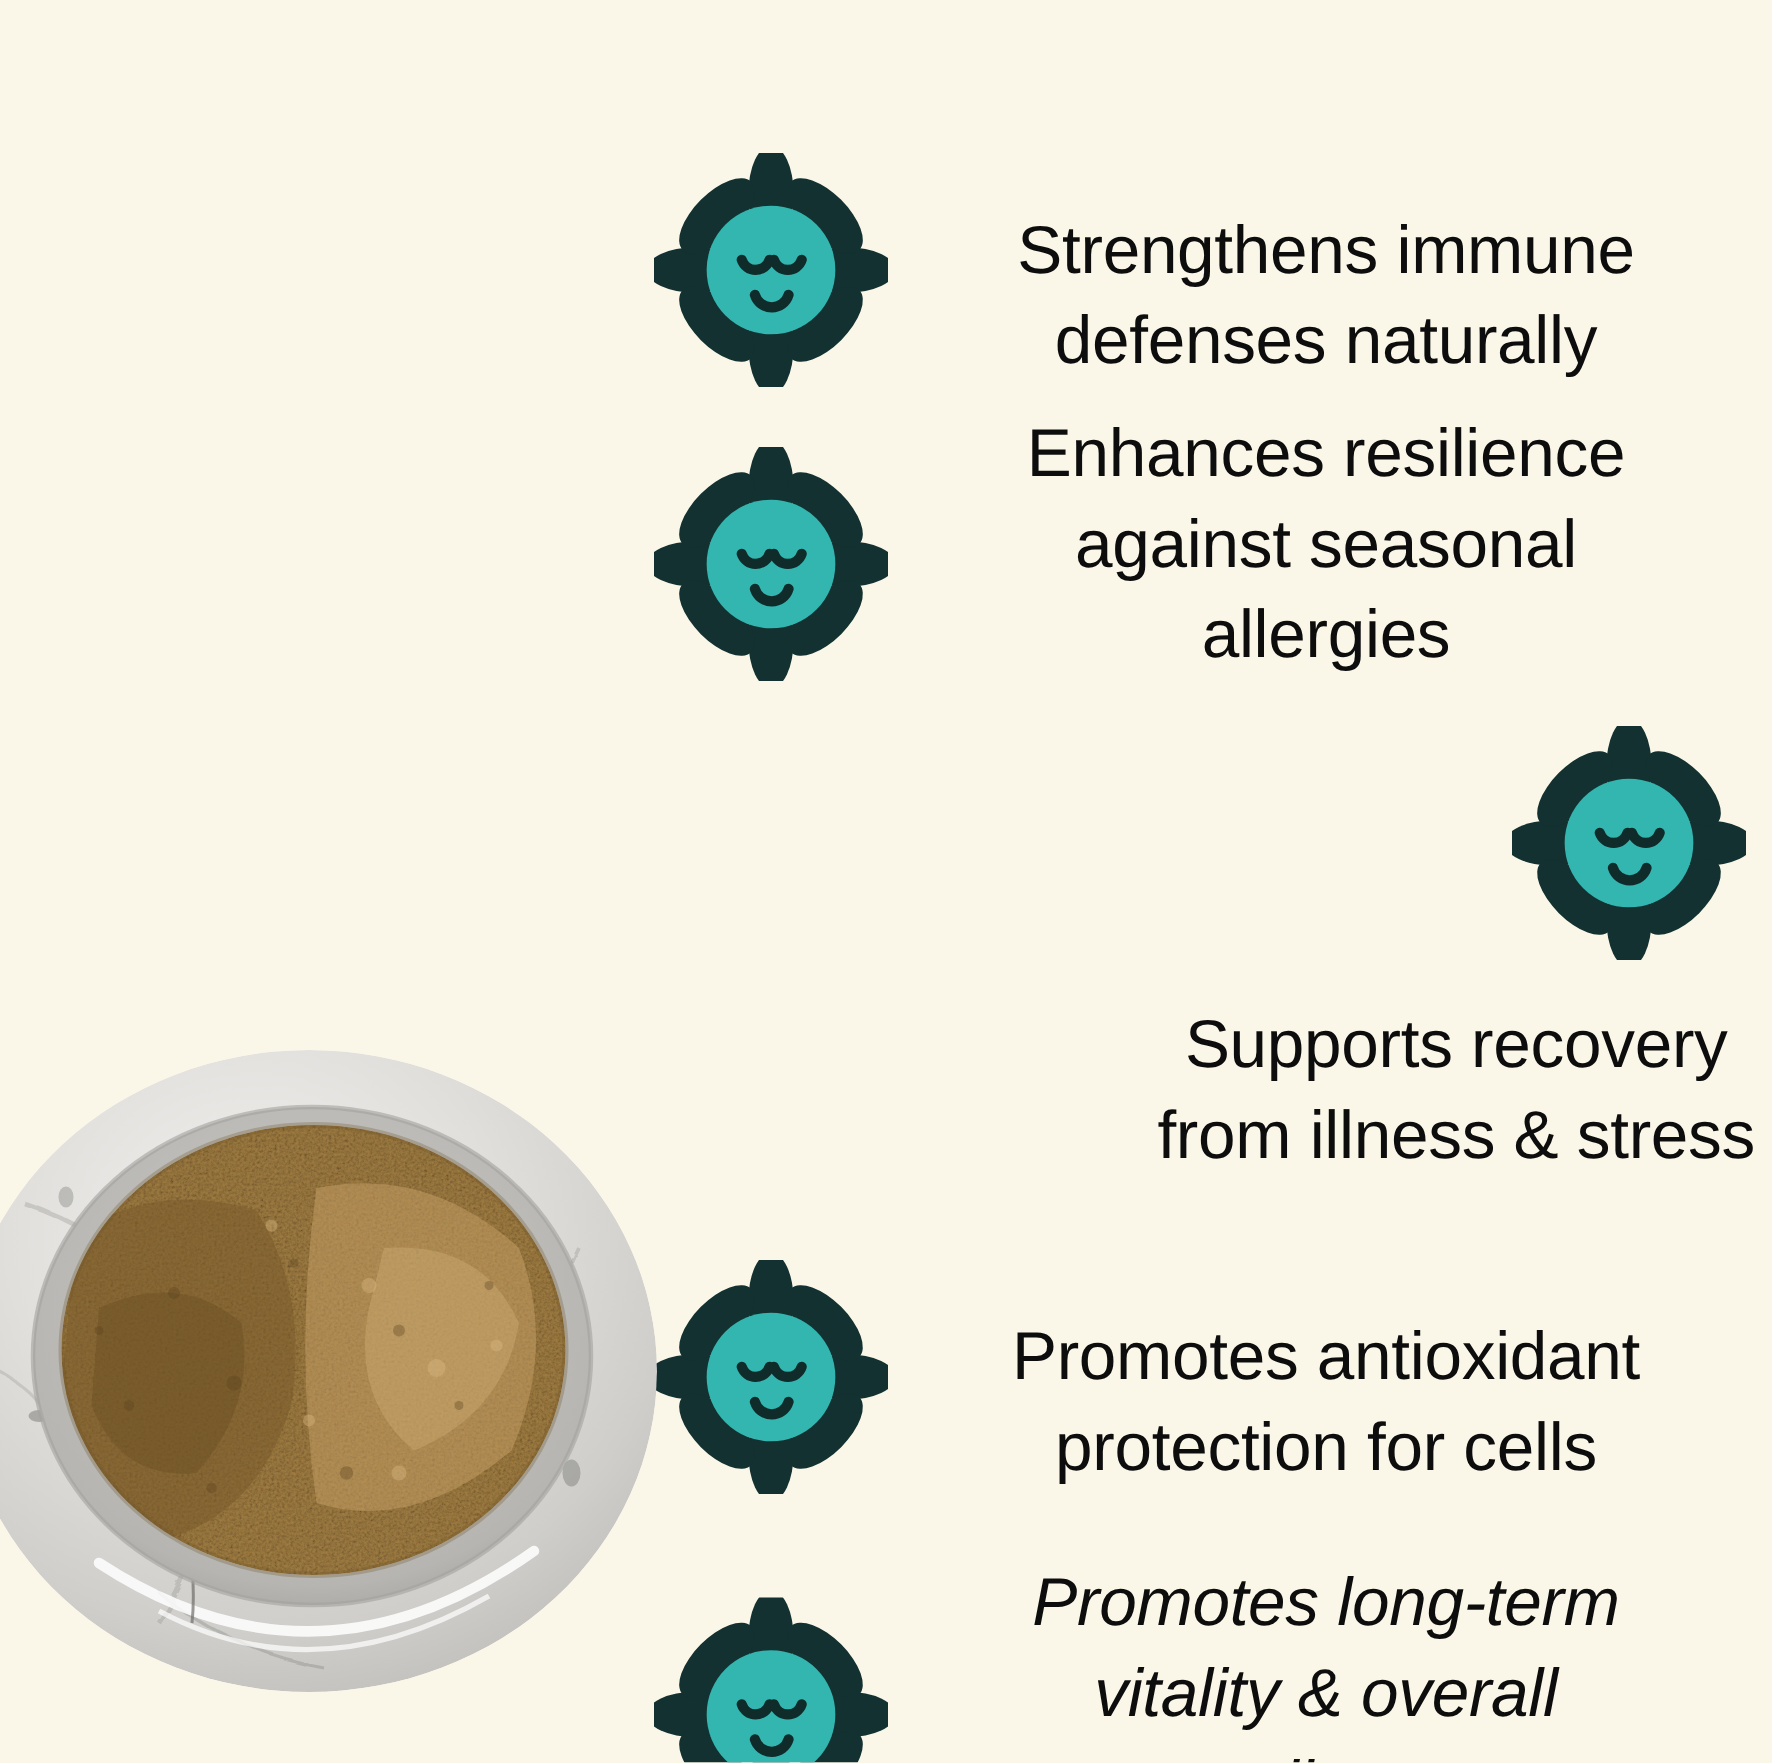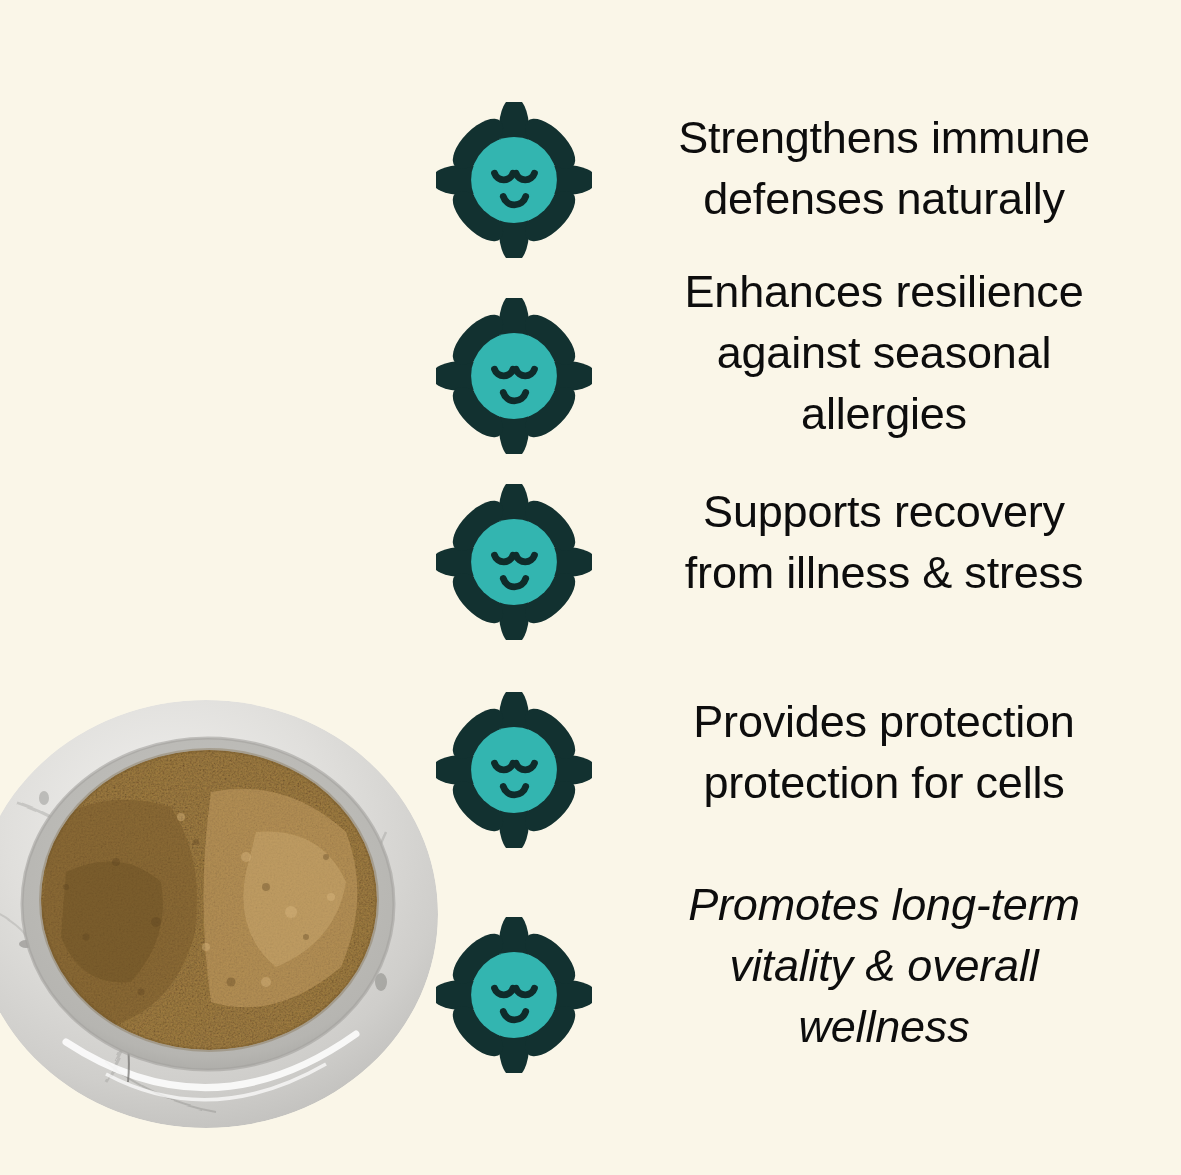--- a/index.html
+++ b/index.html
@@ -27,21 +27,21 @@
   .benefits-list {
     position: absolute;
     left: 430px;
     top: 100px;
     width: 740px;
   }
 
   .benefit-row {
     position: relative;
     display: flex;
-    align-items: flex-start;
+    align-items: flex-end;
     margin-bottom: 4px;
   }
 
   .flower-wrap {
     position: relative;
     width: 168px;
     flex: 0 0 168px;
     display: flex;
     justify-content: center;
   }
@@ -66,21 +66,21 @@
 
   
   .row-1 { margin-top: 0px; }
   .row-1 .flower-wrap { margin-top: 2px; }
   .row-1 .benefit-text { padding-top: 8px; }
 
   .row-2 { }
   .row-2 .flower-wrap { margin-top: 36px; }
   .row-2 .benefit-text { padding-top: 0px; }
 
-  .row-3 { margin-top: 14px; }
+  .row-3 { margin-top: 14px; flex-direction: column; }
   .row-3 .flower-wrap { margin-top: 16px; }
   .row-3 .benefit-text { padding-top: 14px; }
 
   .row-4 { margin-top: 42px; }
   .row-4 .flower-wrap { margin-top: 10px; }
   .row-4 .benefit-text { padding-top: 10px; }
 
   .row-5 { margin-top: 27px; font-style: italic; }
   .row-5 .flower-wrap { margin-top: 42px; }
   .row-5 .benefit-text { padding-top: 0px; }
@@ -185,21 +185,21 @@
             <ellipse cx="117" cy="43" rx="33" ry="15.5" transform="rotate(45 117 43)"></ellipse>
             <ellipse cx="43" cy="117" rx="33" ry="15.5" transform="rotate(45 43 117)"></ellipse>
             <ellipse cx="117" cy="117" rx="15.5" ry="33" transform="rotate(45 117 117)"></ellipse>
           </g>
           <circle cx="80" cy="80" r="44" fill="#33b5b0"></circle>
           <path d="M60 73 a10 10 0 0 0 19 0" fill="none" stroke="#0f2b2a" stroke-width="7" stroke-linecap="round"></path>
           <path d="M82 73 a10 10 0 0 0 19 0" fill="none" stroke="#0f2b2a" stroke-width="7" stroke-linecap="round"></path>
           <path d="M69 97 a12 12 0 0 0 23 0" fill="none" stroke="#0f2b2a" stroke-width="7" stroke-linecap="round"></path>
         </svg>
       </span>
-      <span class="benefit-text">Provides protection
+      <span class="benefit-text">Promotes antioxidant
 protection for cells</span>
     </div>
 
     <div class="benefit-row row-5">
       <span class="flower-wrap">
         <svg class="flower-icon" viewBox="0 0 160 160" aria-hidden="true">
           <g fill="#123130">
             <ellipse cx="80" cy="28" rx="15.5" ry="33"></ellipse>
             <ellipse cx="80" cy="132" rx="15.5" ry="33"></ellipse>
             <ellipse cx="28" cy="80" rx="33" ry="15.5"></ellipse>

